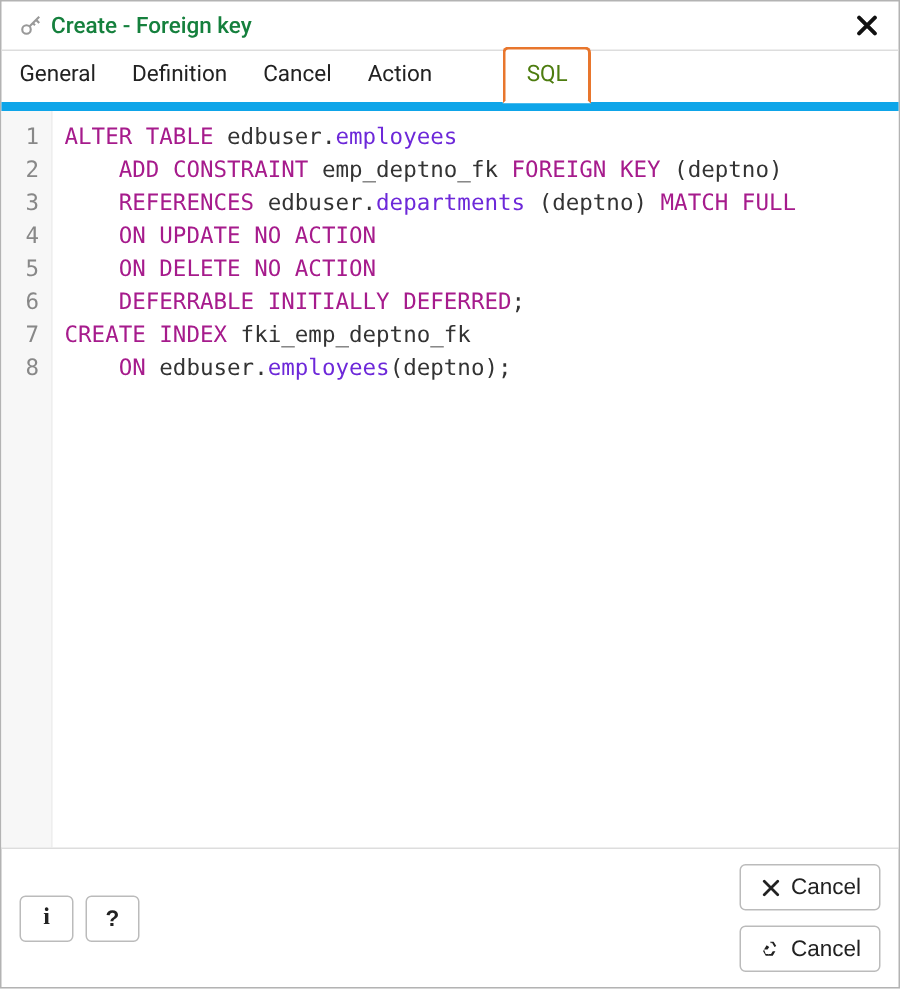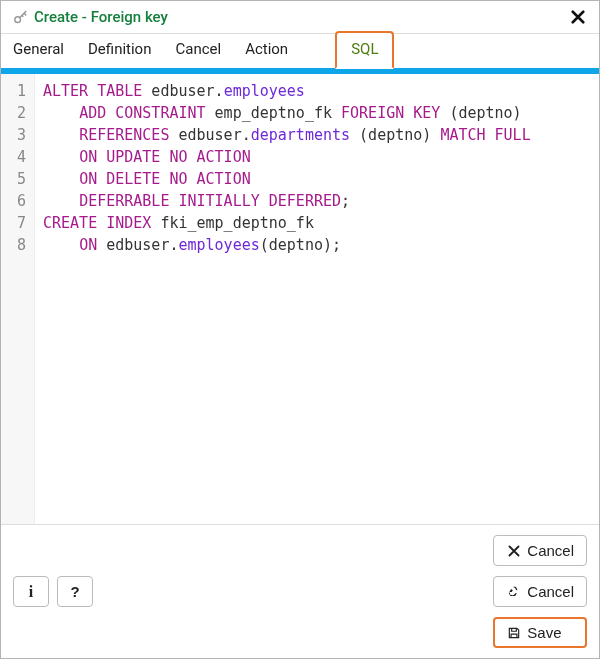--- a/index.html
+++ b/index.html
@@ -171,25 +171,16 @@
       </button>
       <button class="btn">
         <span class="bicon">
           <svg viewBox="0 0 24 24" width="14" height="14" fill="#222">
             <path d="M7 7l-3 5h4l2-3zM13 4l3 5 2-1-3-5h-4l1 2zM17 14l-3 5h-4l-1-2 3 0 2-3z"></path>
             <path d="M4 12l-1 2 3 5h4l-1-2H6z"></path>
           </svg>
         </span>
         <span>Cancel</span>
       </button>
-      <button class="btn btn-primary">
-        <span class="bicon">
-          <svg viewBox="0 0 24 24" width="14" height="14" fill="none" stroke="#222" stroke-width="2">
-            <path d="M4 4h13l3 3v13H4z"></path>
-              <path d="M8 4v5h8V4M7 20v-6h10v6"></path>
-          </svg>
-        </span>
-        <span>Save</span>
-      </button>
     </div>
   </div>
 
 </div>
 
 </body></html>

